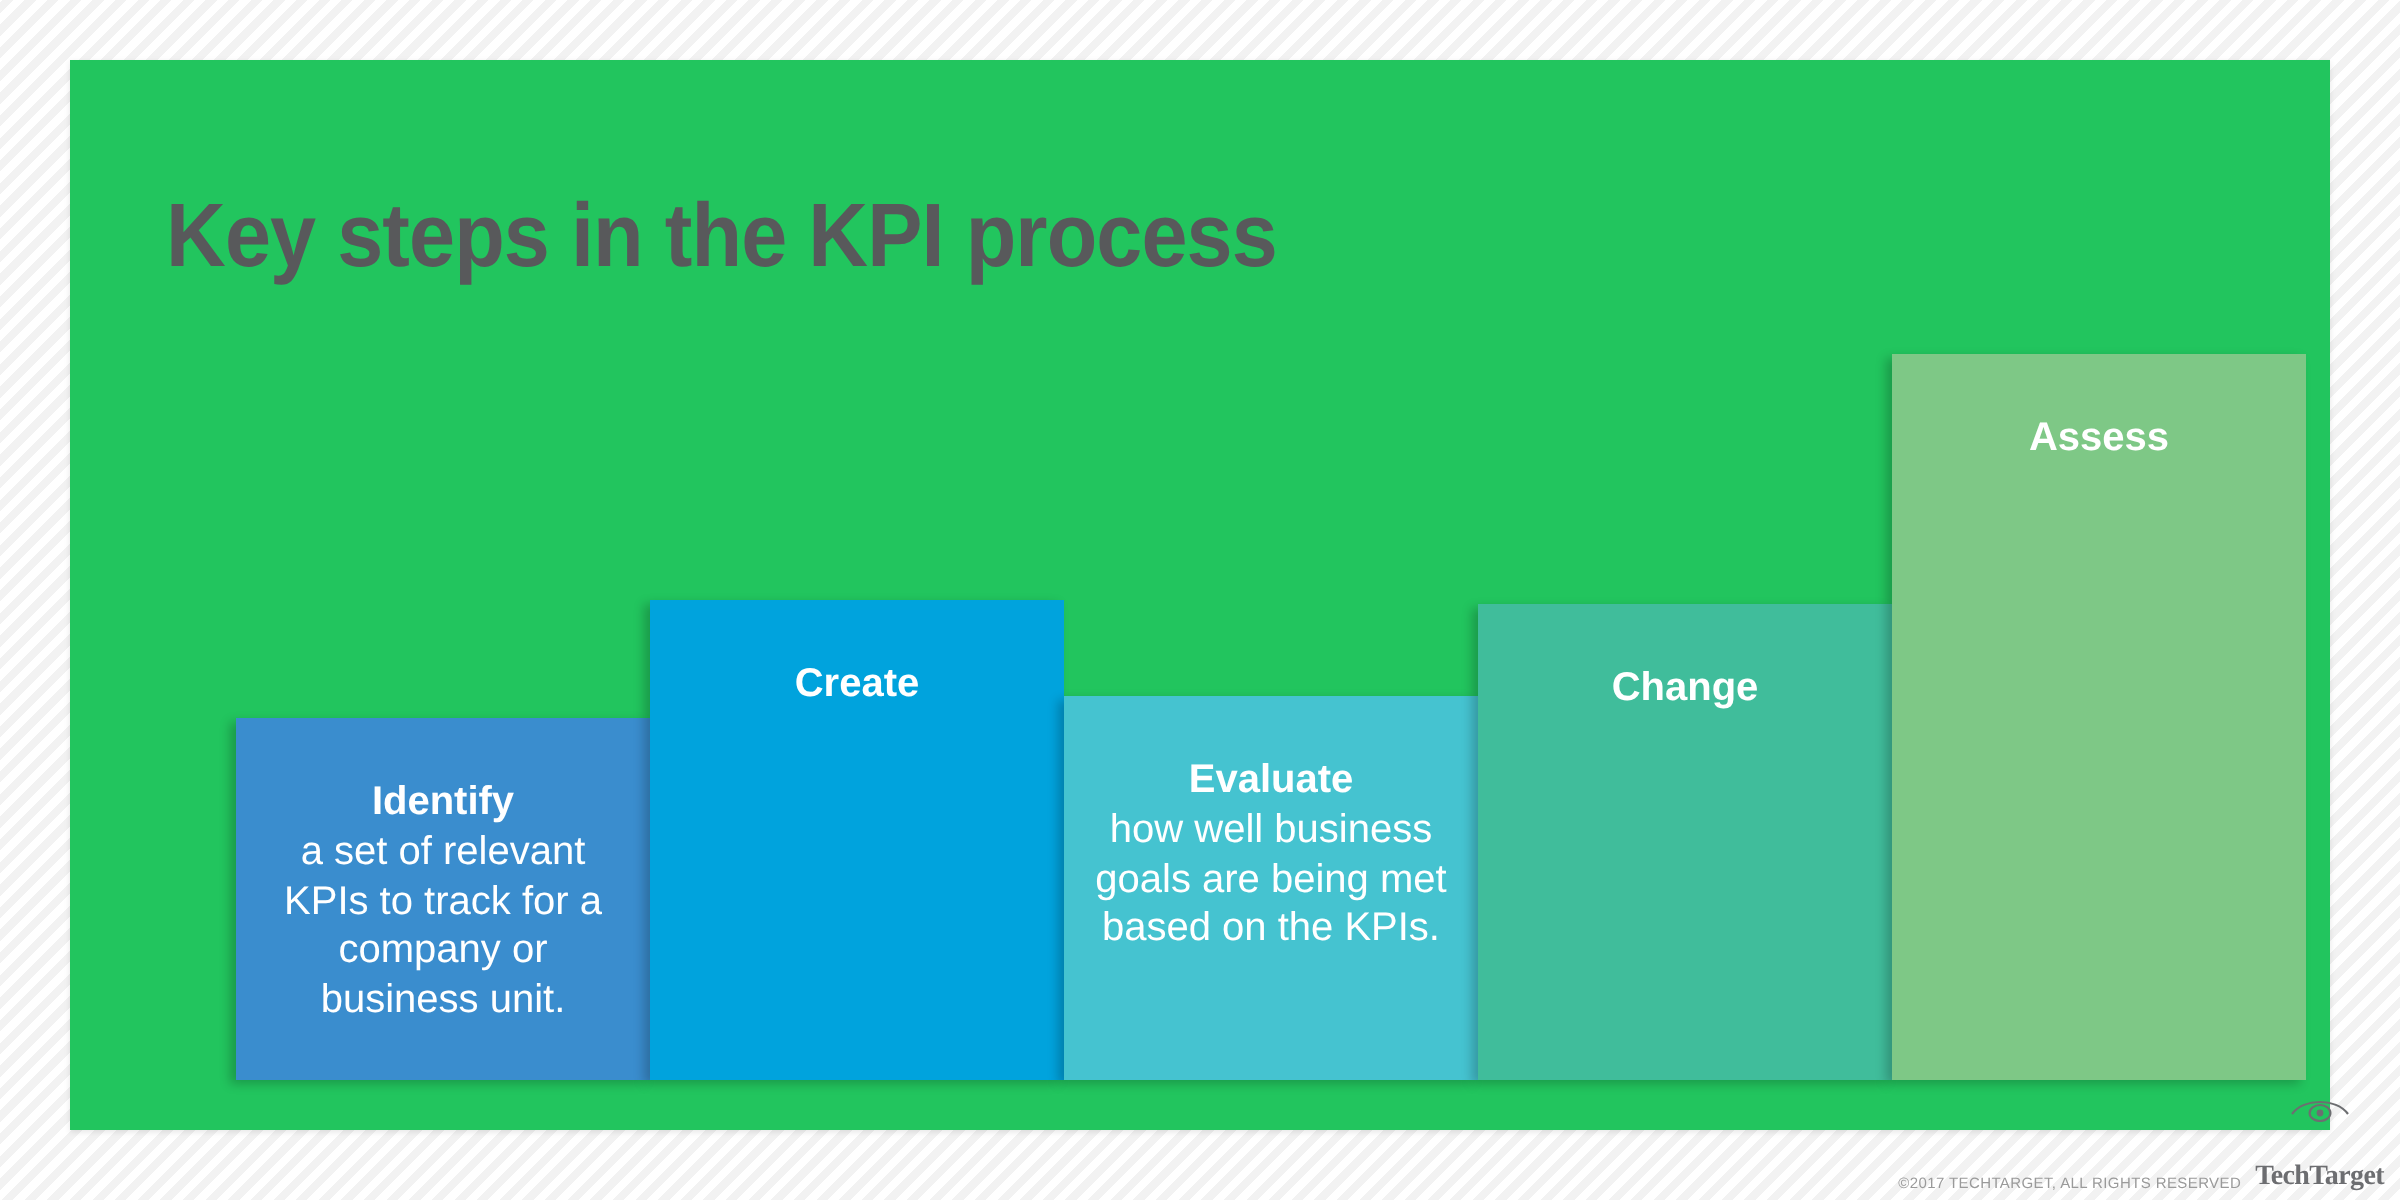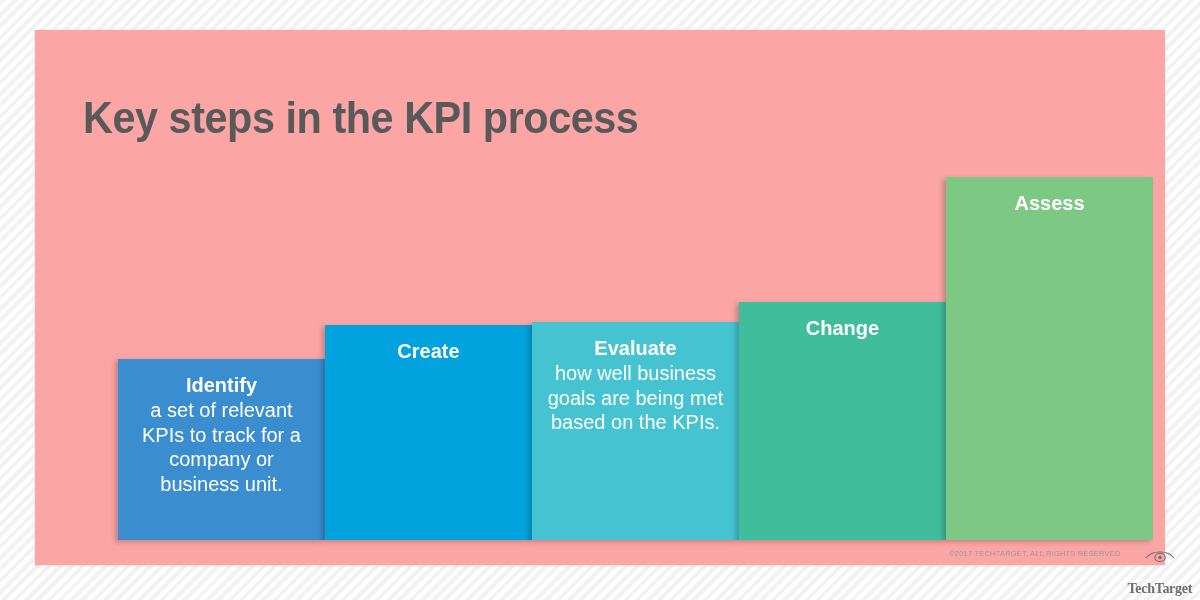--- a/index.html
+++ b/index.html
@@ -22,21 +22,21 @@
     position: relative;
   }
 
   
   .card {
     position: absolute;
     left: 35px;
     top: 30px;
     width: 1130px;
     height: 535px;
-    background: #fca5a5;
+    background: #22c55e;
     box-shadow: 0 1px 3px rgba(0,0,0,0.10);
   }
 
   
   .title {
     position: absolute;
     left: 48px;
     top: 62px;
     font-size: 45px;
     font-weight: bold;
@@ -55,21 +55,21 @@
     left: 83px;
     top: 145px;
     width: 1034px;
     height: 365px;
   }
   .step {
     position: absolute;
     bottom: 0;
     width: 207px;
     box-sizing: border-box;
-    padding: 14px 10px 10px 10px;
+    padding: 30px 10px 10px 10px;
     text-align: center;
     color: #ffffff;
     box-shadow: -3px 2px 5px rgba(0,0,0,0.22);
   }
   .step-title {
     display: block;
     font-size: 20px;
     font-weight: bold;
     line-height: 1.22;
     margin-bottom: 1px;
@@ -77,32 +77,32 @@
   }
   .step-body {
     display: block;
     font-size: 20px;
     line-height: 1.22;
     font-weight: normal;
     font-family: "Liberation Sans Narrow", "Liberation Sans", sans-serif;
   }
 
   .step-0 { left: 0px;   height: 181px; }
-  .step-1 { left: 207px; height: 215px; }
-  .step-2 { left: 414px; height: 218px; }
+  .step-1 { left: 207px; height: 240px; }
+  .step-2 { left: 414px; height: 192px; }
   .step-3 { left: 621px; height: 238px; }
   .step-4 { left: 828px; height: 363px; }
 
   
   .footer {
     position: absolute;
     right: 8px;
     bottom: 4px;
     display: flex;
-    align-items: flex-start;
+    align-items: flex-end;
     gap: 7px;
   }
   .copyright {
     font-size: 7.5px;
     color: #9a9a9a;
     letter-spacing: 0.2px;
     white-space: nowrap;
     font-family: "Liberation Sans", sans-serif;
   }
   .tt-logo {

